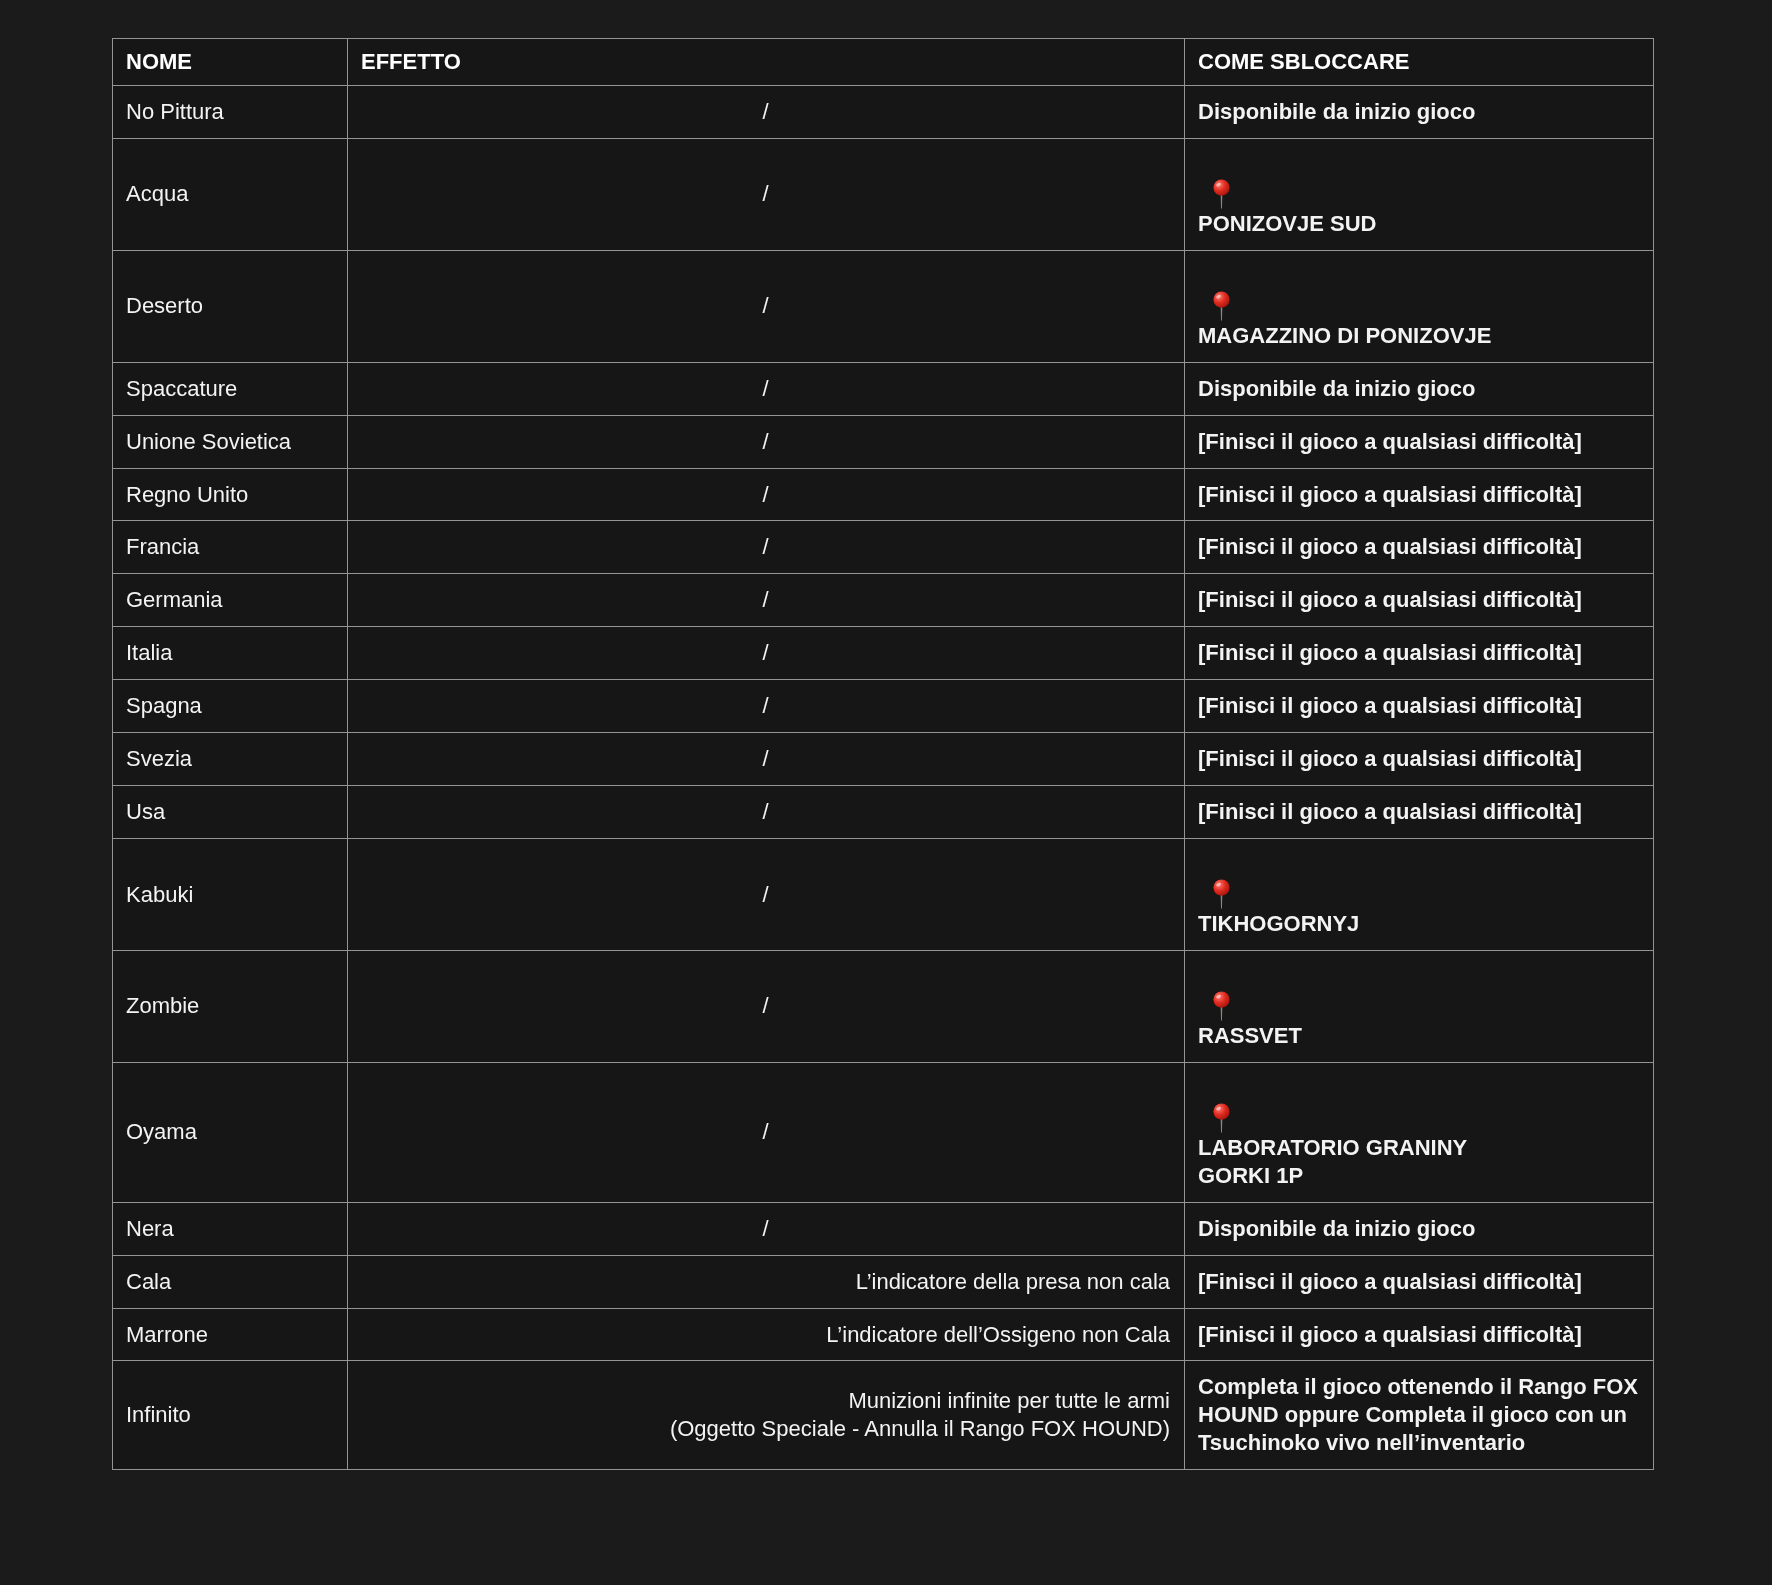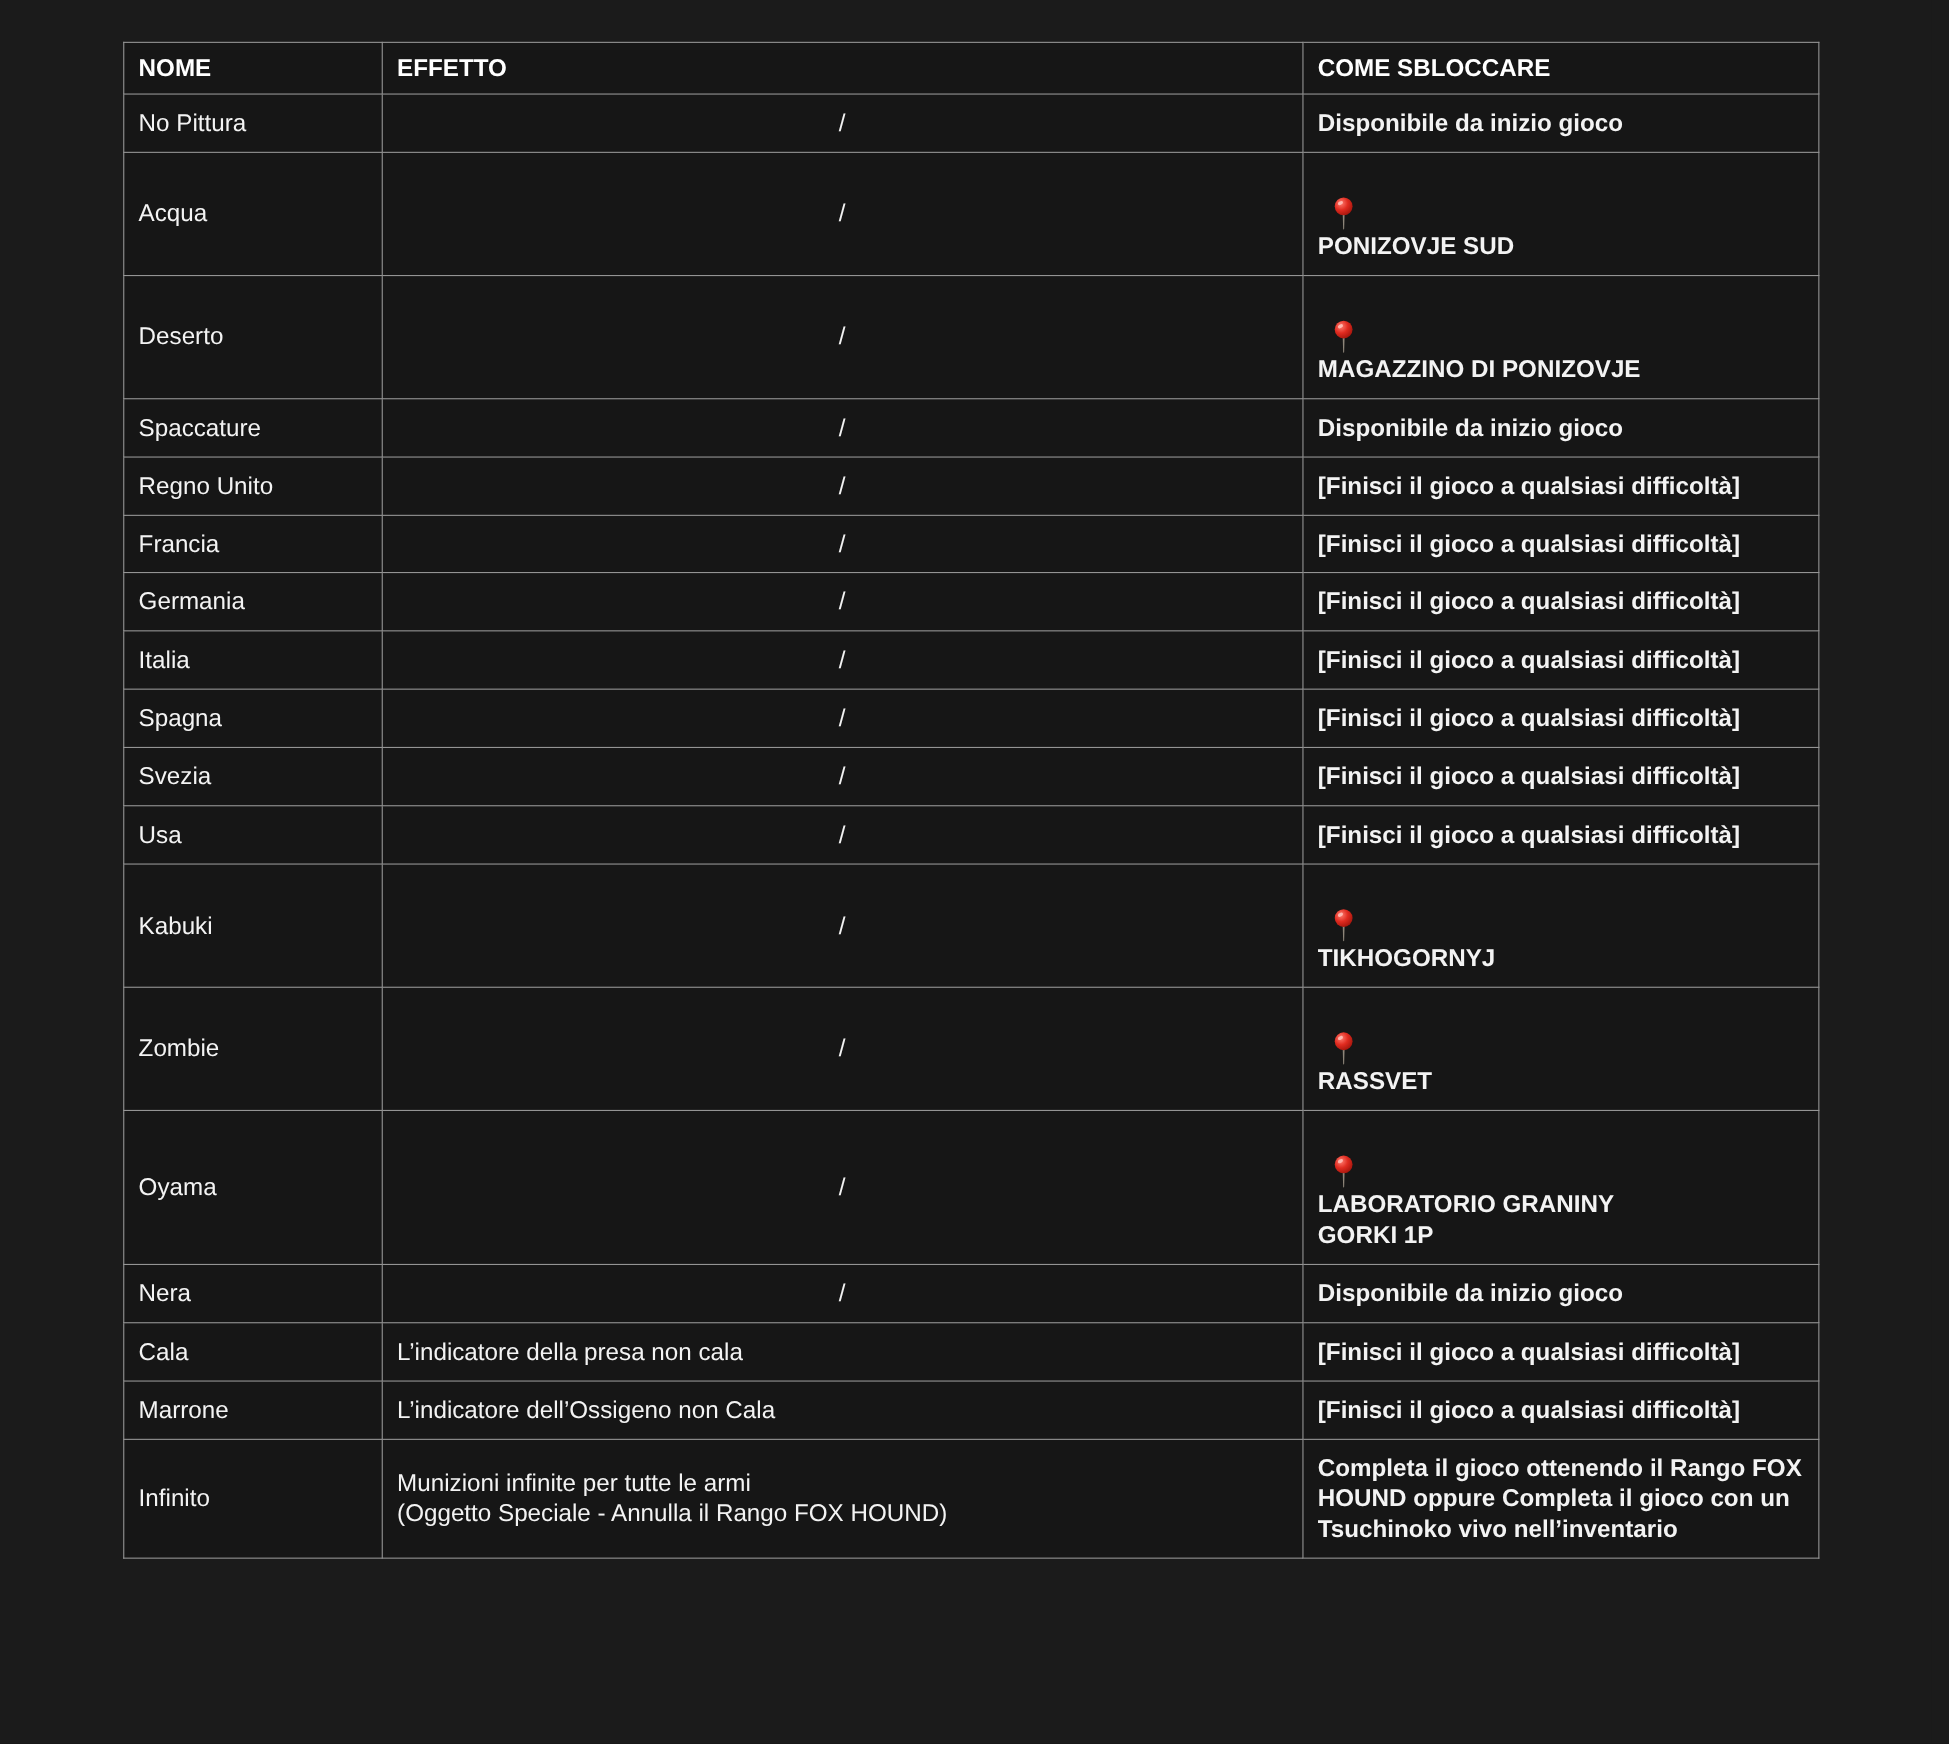--- a/index.html
+++ b/index.html
@@ -36,21 +36,21 @@
     font-weight: 400;
   }
   .unlock-table th {
     font-weight: 700;
     color: #ffffff;
     padding: 9px 14px 9px 13px;
   }
   .unlock-table td {
     padding: 12px 14px 12px 13px;
   }
-  td.effetto { white-space: pre-line; }
+  td.effetto { white-space: pre-line; text-align: right; }
   td.effetto.center { text-align: center; }
   td.come { white-space: pre-line; font-weight: bold; }
   svg.pin {
     display: inline-block;
     width: 23px;
     height: 31px;
     margin: 0 12px 0 12px;
     vertical-align: -7px;
   }
 </style>
@@ -112,20 +112,25 @@
     <ellipse cx="8.6" cy="5.6" rx="2.5" ry="1.6" fill="#ffc4bd" opacity="0.85" transform="rotate(-28 8.6 5.6)"></ellipse>
   </svg>
 MAGAZZINO DI PONIZOVJE</td>
   </tr>
         <tr>
     <td class="nome">Spaccature</td>
     <td class="effetto center">/</td>
     <td class="come">Disponibile da inizio gioco</td>
   </tr>
         <tr>
+    <td class="nome">Unione Sovietica</td>
+    <td class="effetto center">/</td>
+    <td class="come">[Finisci il gioco a qualsiasi difficoltà]</td>
+  </tr>
+        <tr>
     <td class="nome">Regno Unito</td>
     <td class="effetto center">/</td>
     <td class="come">[Finisci il gioco a qualsiasi difficoltà]</td>
   </tr>
         <tr>
     <td class="nome">Francia</td>
     <td class="effetto center">/</td>
     <td class="come">[Finisci il gioco a qualsiasi difficoltà]</td>
   </tr>
         <tr>

